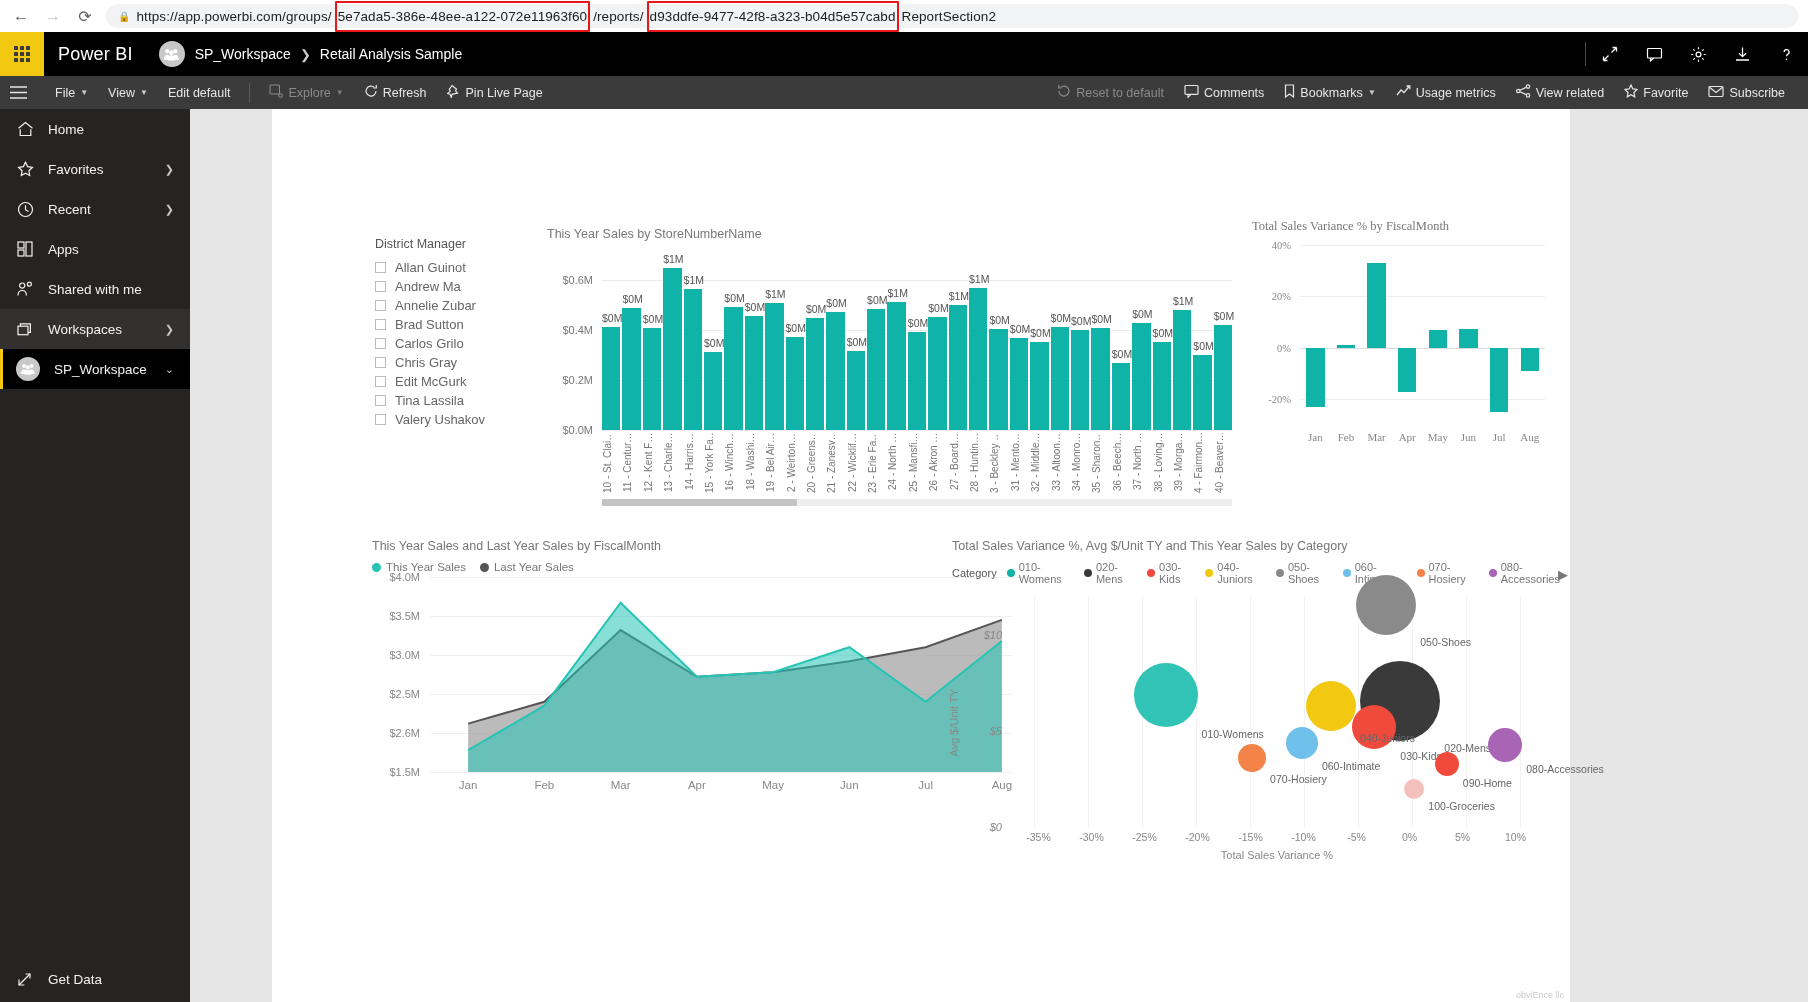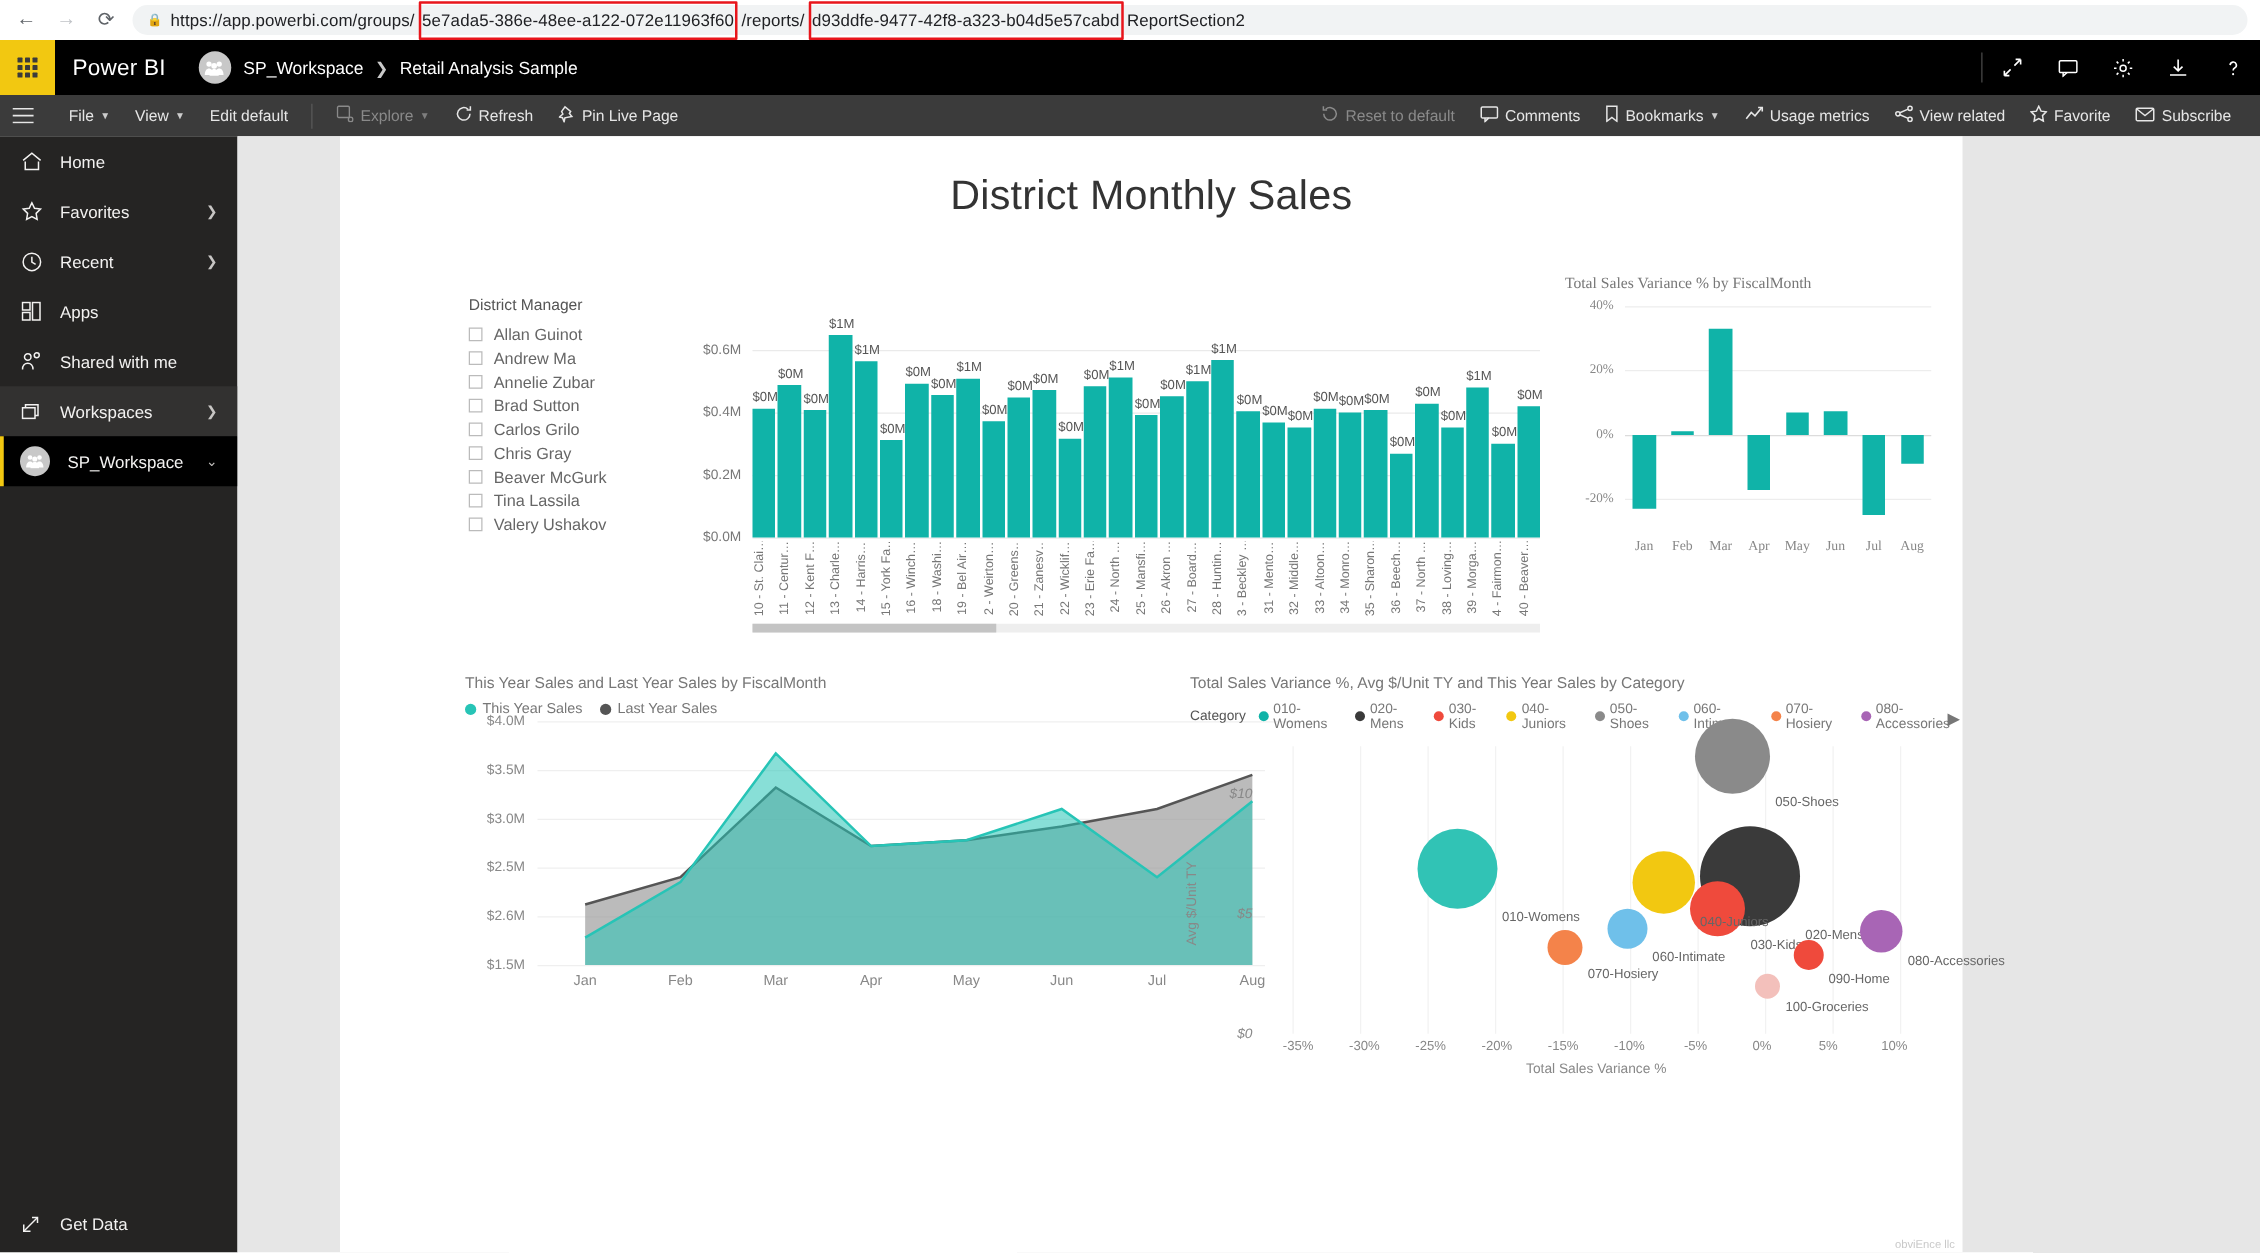--- a/index.html
+++ b/index.html
@@ -404,21 +404,20 @@
             <path d="M2 8.6V14h5.4"></path>
           </svg>
       </span>
       <span>Get Data</span>
     </div>
   </div>
 
   <div class="canvas-wrap">
     <div class="canvas">
 
-      <div class="rpt-title">District Monthly Sales</div>
 
       <div class="slicer">
         <div class="slicer-h">District Manager</div>
         <div id="slicer-list">
             <div class="slicer-row">
               <span class="cbx"></span>
               <span>Allan Guinot</span>
             </div>
             <div class="slicer-row">
               <span class="cbx"></span>
@@ -435,34 +434,35 @@
             <div class="slicer-row">
               <span class="cbx"></span>
               <span>Carlos Grilo</span>
             </div>
             <div class="slicer-row">
               <span class="cbx"></span>
               <span>Chris Gray</span>
             </div>
             <div class="slicer-row">
               <span class="cbx"></span>
-              <span>Beaver McGurk</span>
+              <span>Edit McGurk</span>
             </div>
             <div class="slicer-row">
               <span class="cbx"></span>
               <span>Tina Lassila</span>
             </div>
             <div class="slicer-row">
               <span class="cbx"></span>
               <span>Valery Ushakov</span>
             </div>
           </div>
       </div>
 
       <div class="barvis">
+        <div class="vis-title">This Year Sales by StoreNumberName</div>
         <div class="yax" id="bar-yax">
             <span style="top: 175px;">$0.0M</span>
             <span style="top: 125px;">$0.2M</span>
             <span style="top: 75px;">$0.4M</span>
             <span style="top: 25px;">$0.6M</span>
           </div>
         <div class="bar-plot">
           <div id="bar-grid">
               <div class="bar-gl" style="top: 175px;"></div>
               <div class="bar-gl" style="top: 125px;"></div>

